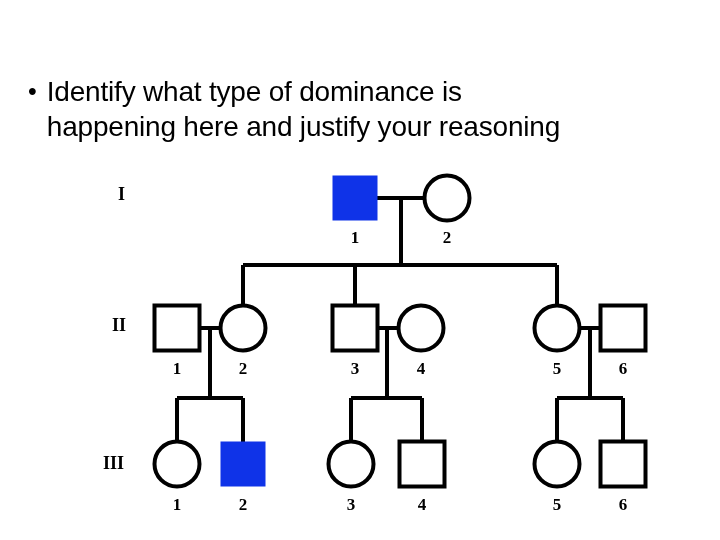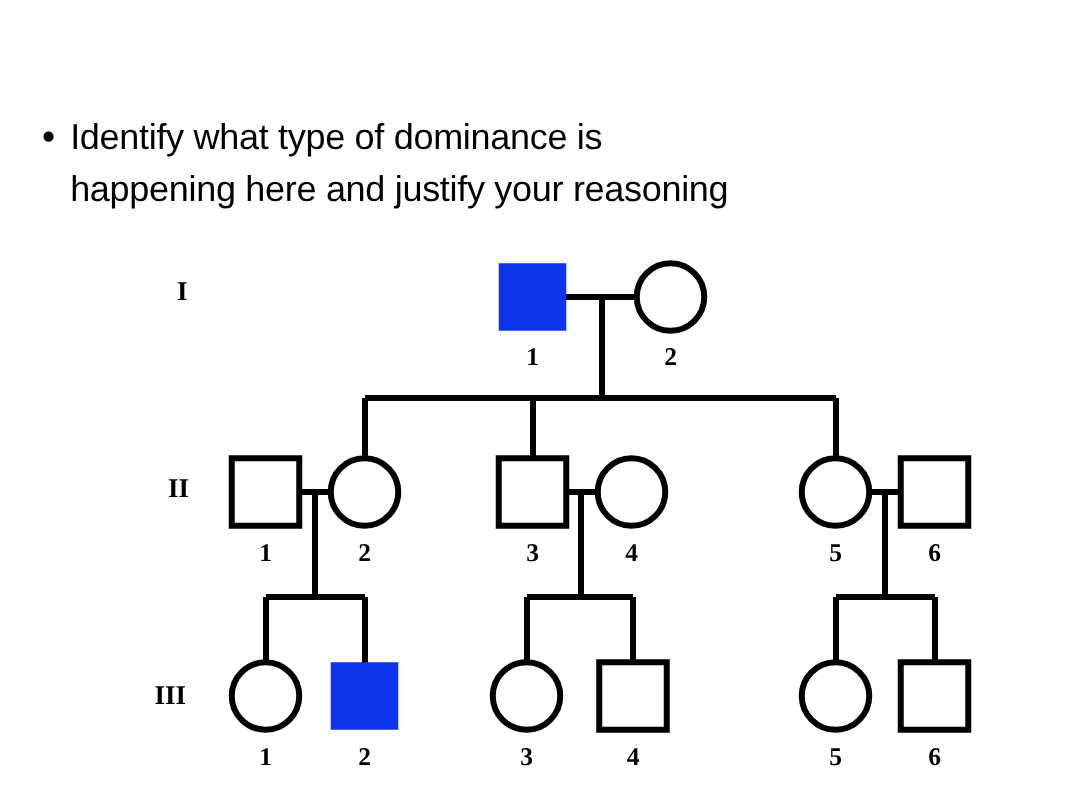--- a/index.html
+++ b/index.html
@@ -31,21 +31,21 @@
     align-items: flex-start;
   }
   .bullet-dot {
     font-size: 25px;
     line-height: 34px;
     margin-right: 10px;
     flex: 0 0 auto;
     font-family: "Liberation Sans", sans-serif;
   }
   .bullet-text {
-    font-size: 24px;
+    font-size: 28px;
     line-height: 35px;
     letter-spacing: -0.2px;
     font-family: "Liberation Sans", sans-serif;
     white-space: pre-line;
   }
   
   #pedigree {
     position: absolute;
     left: 0;
     top: 0;

